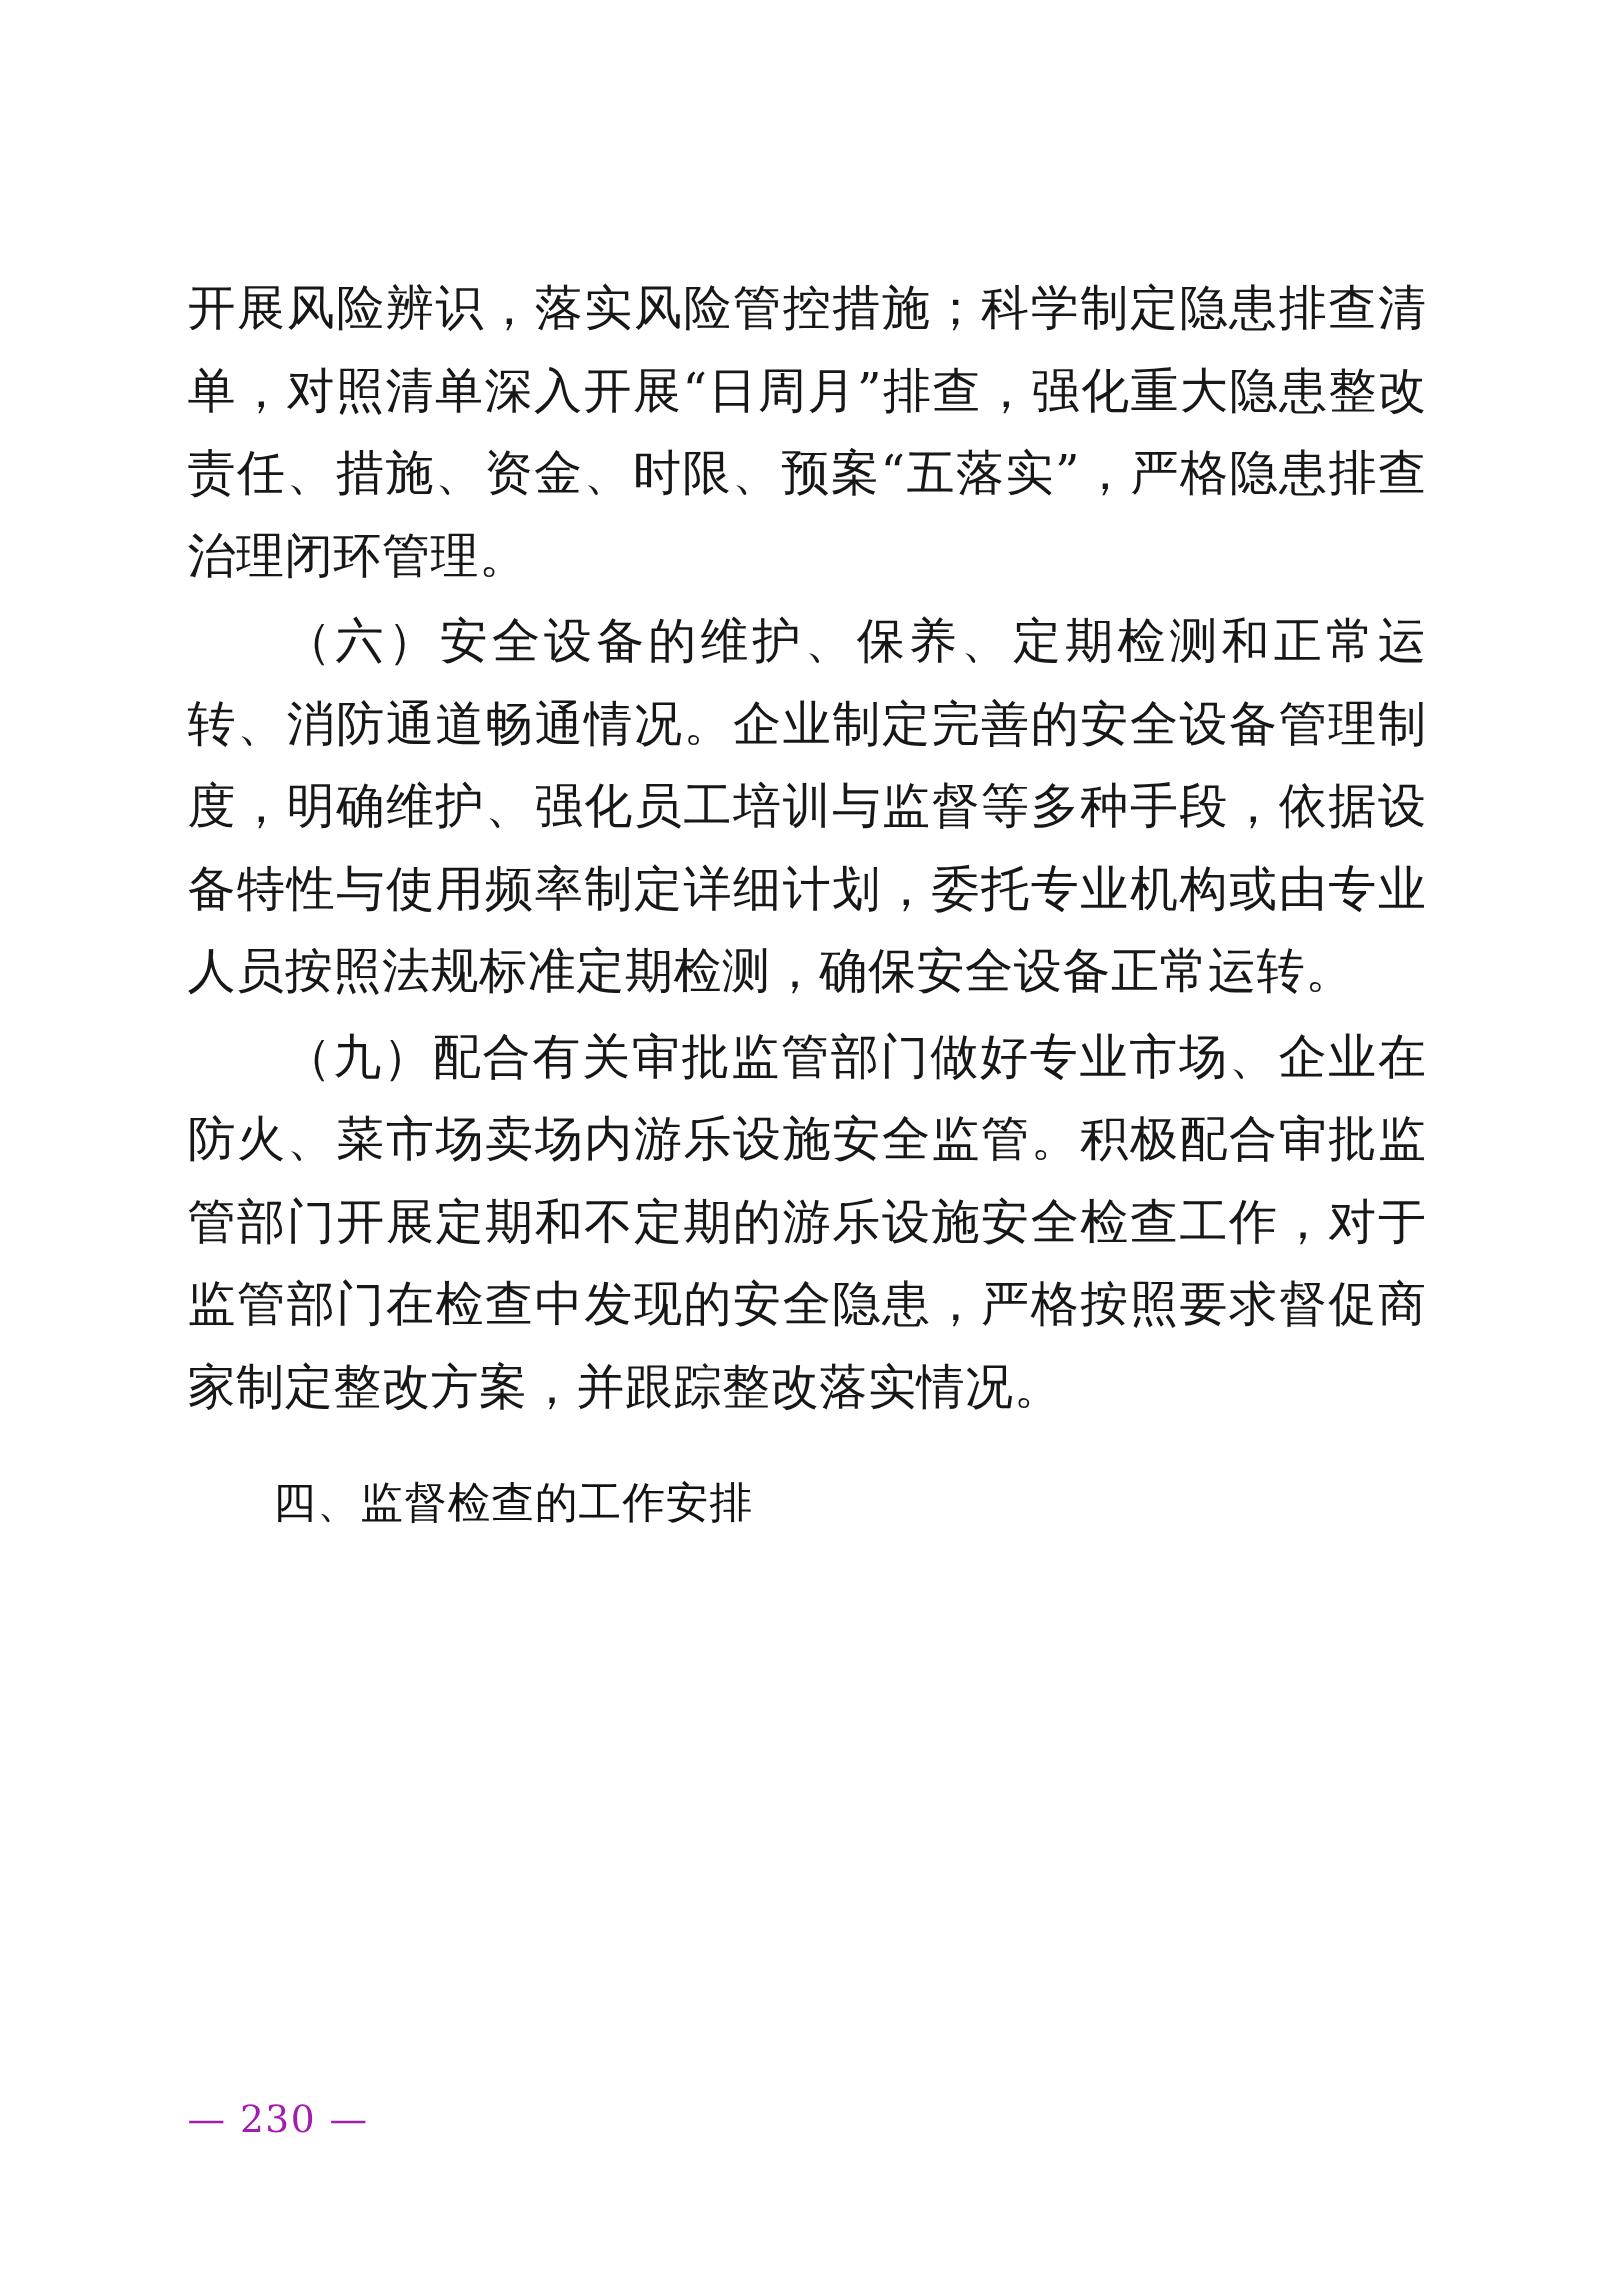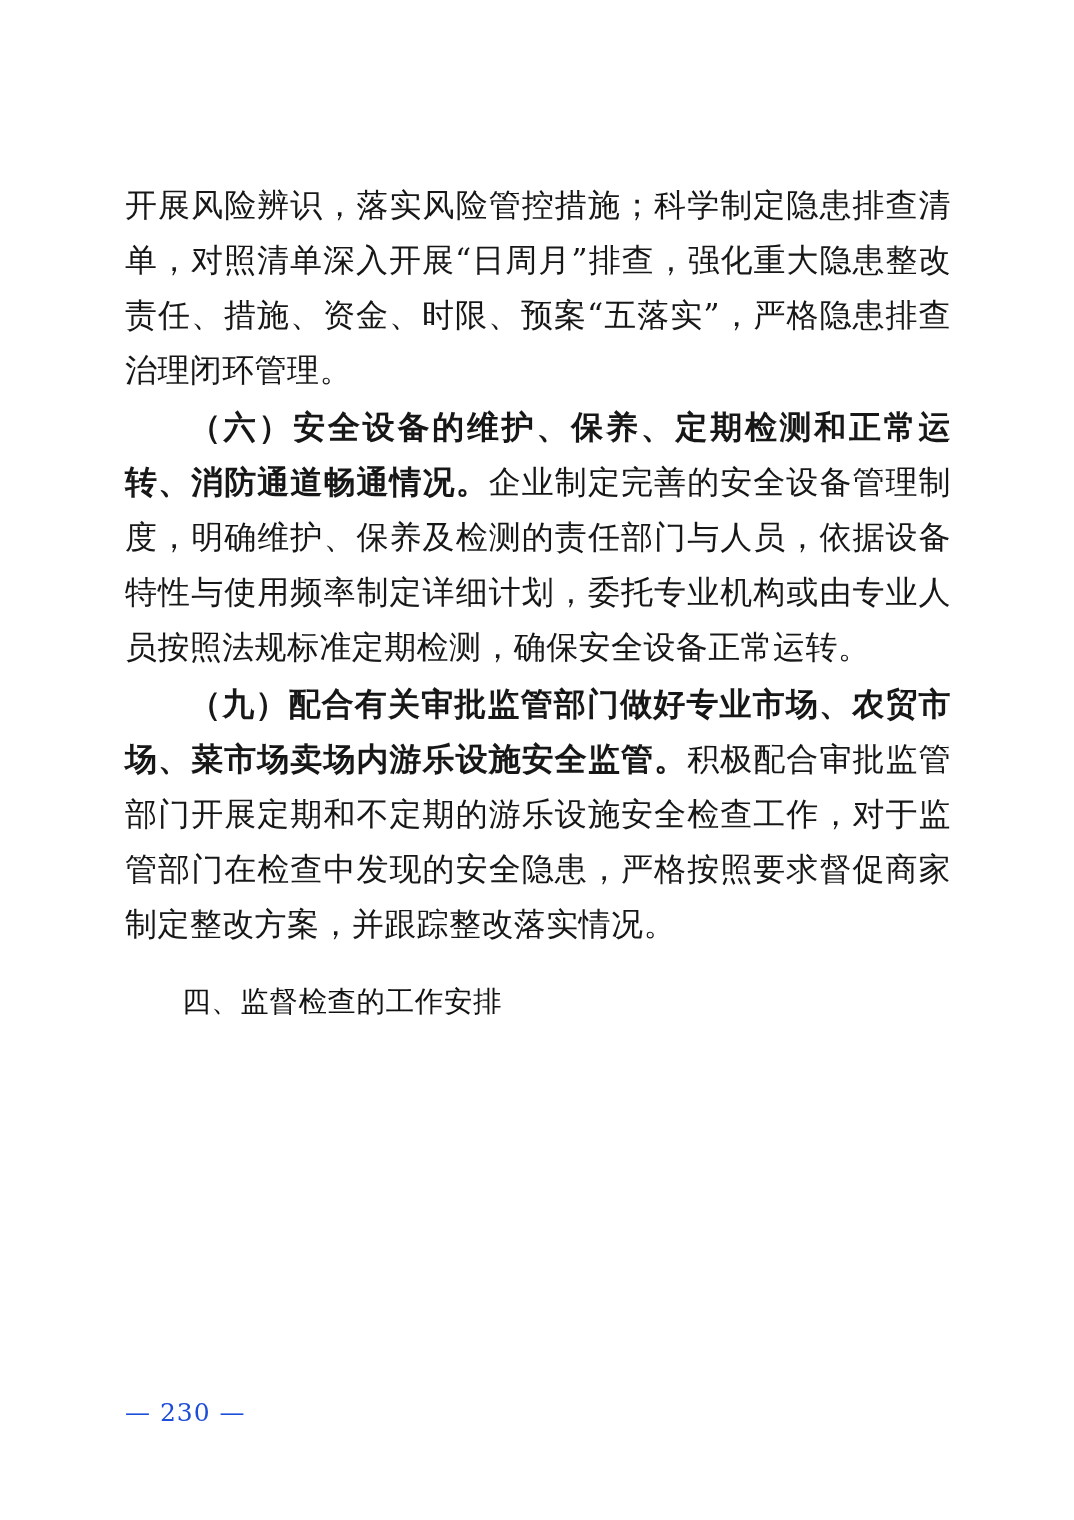--- a/index.html
+++ b/index.html
@@ -29,61 +29,61 @@
     line-height: 55px;
     text-align: justify;
     text-justify: inter-ideograph;
     letter-spacing: 0.4px;
     color: #171717;
   }
   p.para.indent {
     text-indent: 2em;
   }
   .bold-lead {
-    font-weight: 700;
+    font-weight: 400;
   }
   h2.section-title {
     margin: 22px 0 0 0;
     font-size: 28.5px;
     line-height: 55px;
     font-weight: 400;
     text-indent: 2em;
     letter-spacing: 0.6px;
     color: #121212;
   }
   .page-number {
     position: absolute;
     left: 125px;
     top: 1398px;
     width: 826px;
     font-size: 25px;
     letter-spacing: 1px;
-    color: #1d4ed8;
+    color: #a21caf;
     font-family: "DejaVu Serif", "Liberation Serif", serif;
   }
 </style>
 </head>
 <body>
 
 <div class="page">
 
   <div class="content">
 
     <p class="para">
       <span>开展风险辨识，落实风险管控措施；科学制定隐患排查清单，对照清单深入开展“日周月”排查，强化重大隐患整改责任、措施、资金、时限、预案“五落实”，严格隐患排查治理闭环管理。</span>
     </p>
 
     <p class="para indent">
-      <span class="bold-lead">（六）安全设备的维护、保养、定期检测和正常运转、消防通道畅通情况。</span><span>企业制定完善的安全设备管理制度，明确维护、保养及检测的责任部门与人员，依据设备特性与使用频率制定详细计划，委托专业机构或由专业人员按照法规标准定期检测，确保安全设备正常运转。</span>
+      <span class="bold-lead">（六）安全设备的维护、保养、定期检测和正常运转、消防通道畅通情况。</span><span>企业制定完善的安全设备管理制度，明确维护、强化员工培训与监督等多种手段，依据设备特性与使用频率制定详细计划，委托专业机构或由专业人员按照法规标准定期检测，确保安全设备正常运转。</span>
     </p>
 
 
 
     <p class="para indent">
-      <span class="bold-lead">（九）配合有关审批监管部门做好专业市场、农贸市场、菜市场卖场内游乐设施安全监管。</span><span>积极配合审批监管部门开展定期和不定期的游乐设施安全检查工作，对于监管部门在检查中发现的安全隐患，严格按照要求督促商家制定整改方案，并跟踪整改落实情况。</span>
+      <span class="bold-lead">（九）配合有关审批监管部门做好专业市场、企业在防火、菜市场卖场内游乐设施安全监管。</span><span>积极配合审批监管部门开展定期和不定期的游乐设施安全检查工作，对于监管部门在检查中发现的安全隐患，严格按照要求督促商家制定整改方案，并跟踪整改落实情况。</span>
     </p>
 
     <h2 class="section-title">四、监督检查的工作安排</h2>
 
   </div>
 
   <div class="page-number">— 230 —</div>
 
 </div>
 

